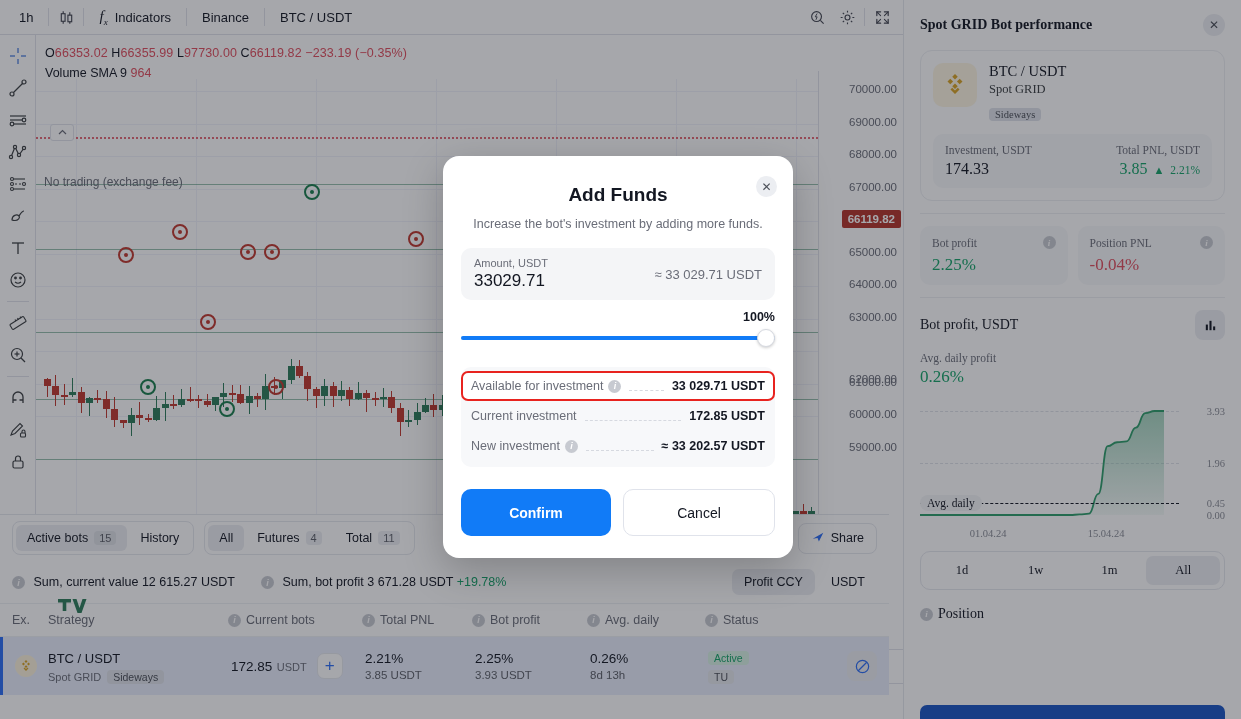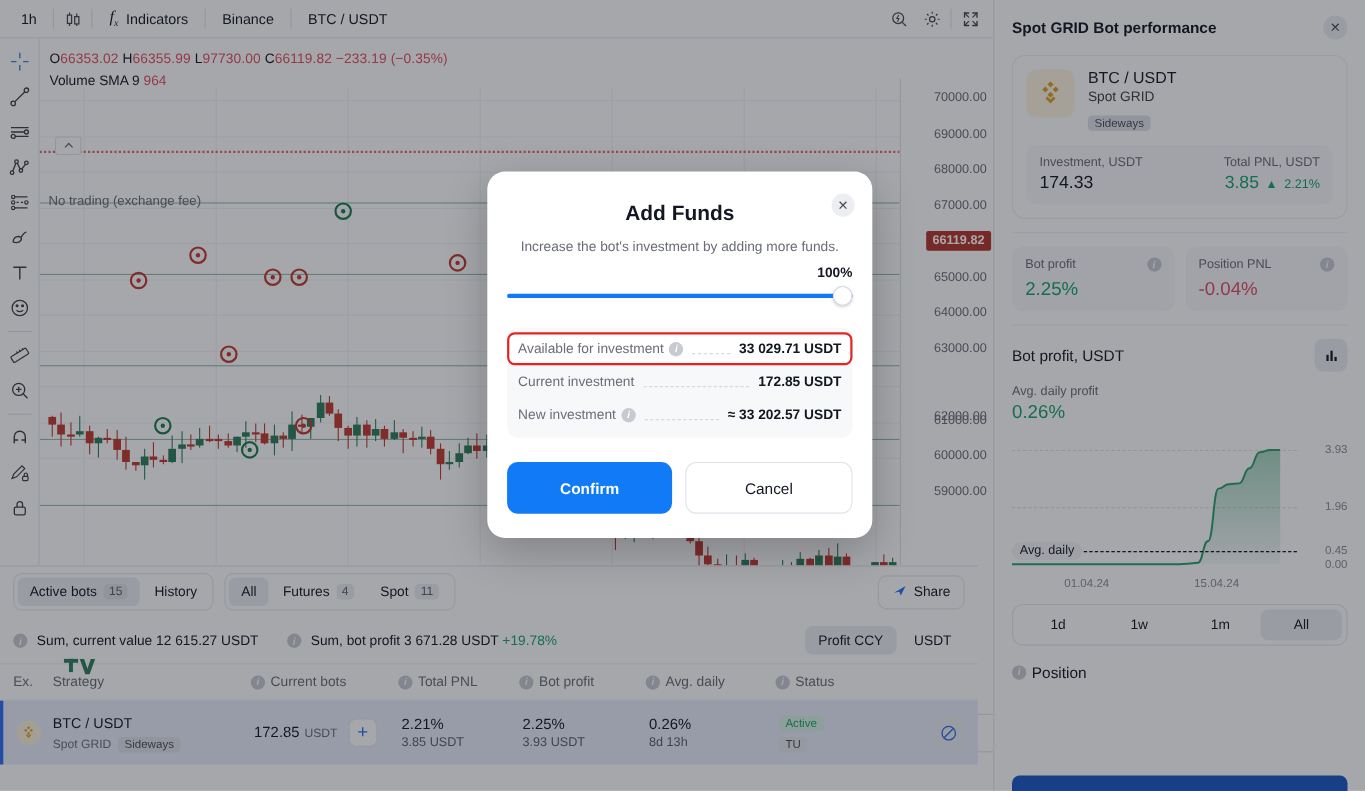--- a/index.html
+++ b/index.html
@@ -142,21 +142,21 @@
   .v-sub { font-size: 11.5px; color: #5d6069; margin-top: 3px; }
   .unit { font-size: 11px; color: #6a6d78; }
   .plus-btn { width: 26px; height: 26px; border: 1px solid #e6e8ee; border-radius: 7px; background: #fff; color: #2d6ef5; font-size: 17px; display: flex; align-items: center; justify-content: center; cursor: pointer; }
   .badge-active { background: #d9f3e5; color: #17a46a; font-size: 10.5px; border-radius: 4px; padding: 1px 6px; display: inline-block; }
   .badge-tu { background: #e6e8ee; color: #4b4f58; font-size: 10.5px; border-radius: 4px; padding: 1px 6px; display: inline-block; margin-top: 4px; }
   .stop-btn { width: 30px; height: 30px; border-radius: 8px; background: #eceef2; display: flex; align-items: center; justify-content: center; color: #2d6ef5; cursor: pointer; }
 
   
   #sidebar {
     position: absolute; right: 0; top: 0; width: 338px; height: 719px;
-    background: #fff; border-left: 1px solid #e6e8ee; overflow: hidden;
+    background: #fff; border-left: 1px solid #e6e8ee; overflow: hidden; font-family: Liberation Serif, serif;
   }
   .sb-head { height: 50px; display: flex; align-items: center; padding: 0 16px; }
   .sb-title { font-size: 14px; font-weight: bold; color: #131722; }
   .sb-close { margin-left: auto; width: 22px; height: 22px; border-radius: 50%; background: #eceef2; display: flex; align-items: center; justify-content: center; color: #4b4f58; font-size: 12px; cursor: pointer; }
   .sb-card { margin: 0 16px 12px; border: 1px solid #edeff3; border-radius: 12px; padding: 12px; }
   .pair-row { display: flex; gap: 12px; align-items: flex-start; }
   .pair-ic { width: 44px; height: 44px; border-radius: 10px; background: #fdf6e3; display: flex; align-items: center; justify-content: center; flex: none; }
   .pair-name { font-size: 14.5px; color: #131722; }
   .pair-sub { font-size: 12.5px; color: #3c4043; margin-top: 2px; }
   .stats-box { display: flex; background: #f7f8fa; border-radius: 10px; padding: 10px 12px; margin-top: 12px; }
@@ -1018,21 +1018,21 @@
         </div>
       <div class="seg" id="bots-filters">
           <div class="seg-btn active">
             <span>All</span>
           </div>
           <div class="seg-btn">
             <span>Futures</span>
             <span class="cnt">4</span>
           </div>
           <div class="seg-btn">
-            <span>Spot</span>
+            <span>Total</span>
             <span class="cnt">11</span>
           </div>
         </div>
       <div class="share-btn">
         <span>
           <svg width="14" height="14" viewBox="0 0 16 16">
               <path d="M2 10 L14 3 L9 13 L7.5 9z" fill="#2d6ef5"></path>
             </svg>
         </span>
         <span>Share</span>
@@ -1252,20 +1252,27 @@
     <div class="blue-bar"></div>
   </div>
 
   <div id="overlay"></div>
 
   <div id="modal">
     <div class="m-close">✕</div>
     <div class="m-title">Add Funds</div>
     <div class="m-sub">Increase the bot's investment by adding more funds.</div>
 
+    <div class="amt-box">
+      <div>
+        <div class="amt-l">Amount, USDT</div>
+        <div class="amt-v">33029.71</div>
+      </div>
+      <div class="amt-approx">≈ 33 029.71 USDT</div>
+    </div>
 
     <div class="pct-lbl">100%</div>
     <div class="slider">
       <div class="slider-track"></div>
       <div class="slider-fill" style="width:100%"></div>
       <div class="slider-knob" style="left:calc(100% - 18px)"></div>
     </div>
 
     <div class="info-box" id="modal-rows">
         <div class="info-row hl-row">

